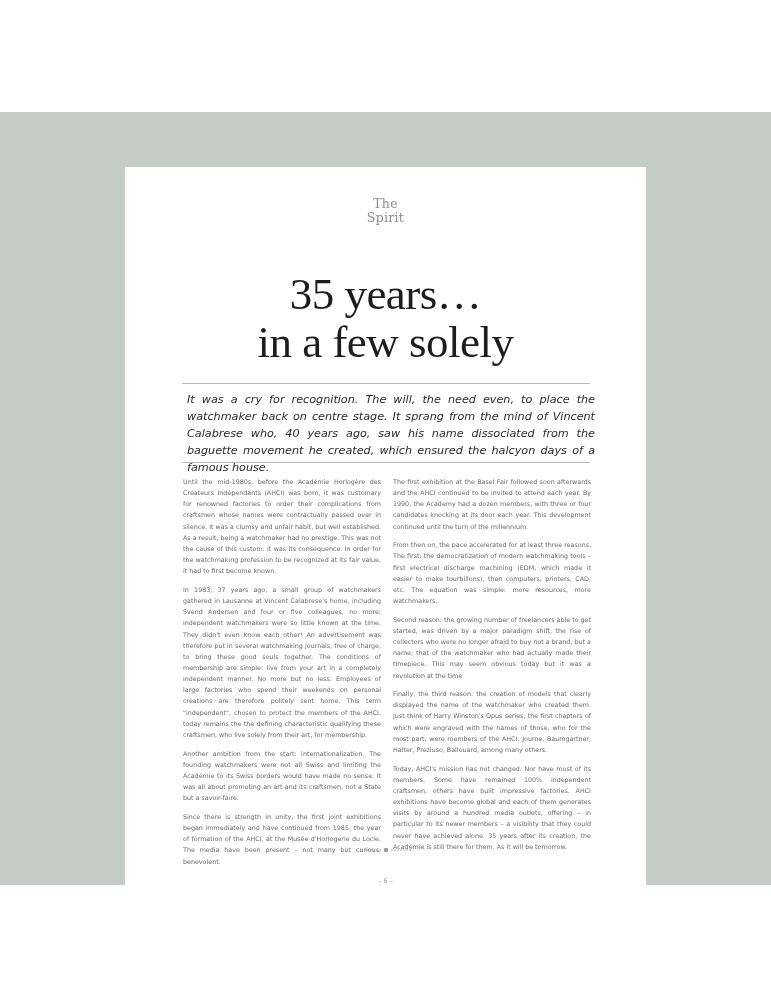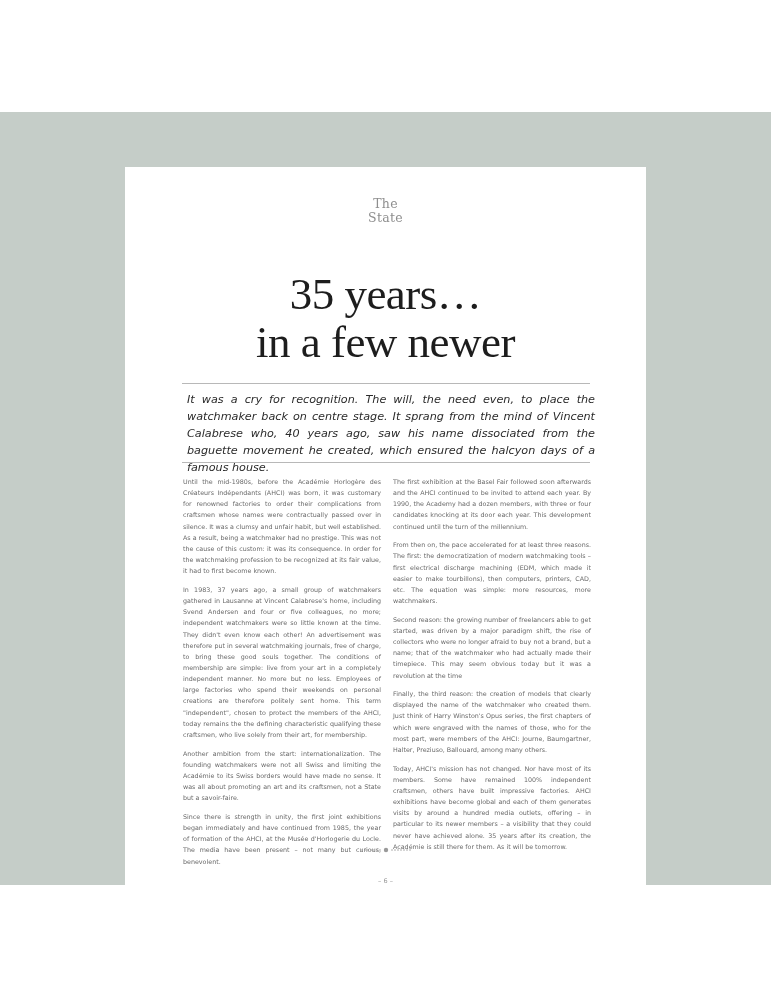--- a/index.html
+++ b/index.html
@@ -57,26 +57,26 @@
 </style>
 </head>
 <body>
 
 <div class="band"></div>
 
 <div class="page">
 
   <div class="kicker">
     <span>The</span>
-    <span>State</span>
+    <span>Spirit</span>
   </div>
 
   <h1 class="headline">
     <span>35 years…</span>
-    <span>in a few newer</span>
+    <span>in a few solely</span>
   </h1>
 
   <div class="rule top"></div>
   <p class="lead">It was a cry for recognition. The will, the need even, to place the watchmaker back on centre stage. It sprang from the mind of Vincent Calabrese who, 40 years ago, saw his name dissociated from the baguette movement he created, which ensured the halcyon days of a famous house.</p>
   <div class="rule bottom"></div>
 
   <div class="col left">
     <p>Until the mid-1980s, before the Académie Horlogère des Créateurs Indépendants (AHCI) was born, it was customary for renowned factories to order their complications from craftsmen whose names were contractually passed over in silence. It was a clumsy and unfair habit, but well established. As a result, being a watchmaker had no prestige. This was not the cause of this custom: it was its consequence. In order for the watchmaking profession to be recognized at its fair value, it had to first become known.</p>
     <p>In 1983, 37 years ago, a small group of watchmakers gathered in Lausanne at Vincent Calabrese's home, including Svend Andersen and four or five colleagues, no more; independent watchmakers were so little known at the time. They didn't even know each other! An advertisement was therefore put in several watchmaking journals, free of charge, to bring these good souls together. The conditions of membership are simple: live from your art in a completely independent manner. No more but no less. Employees of large factories who spend their weekends on personal creations are therefore politely sent home. This term "independent", chosen to protect the members of the AHCI, today remains the the defining characteristic qualifying these craftsmen, who live solely from their art, for membership.</p>
     <p>Another ambition from the start: internationalization. The founding watchmakers were not all Swiss and limiting the Académie to its Swiss borders would have made no sense. It was all about promoting an art and its craftsmen, not a State but a savoir-faire.</p>

